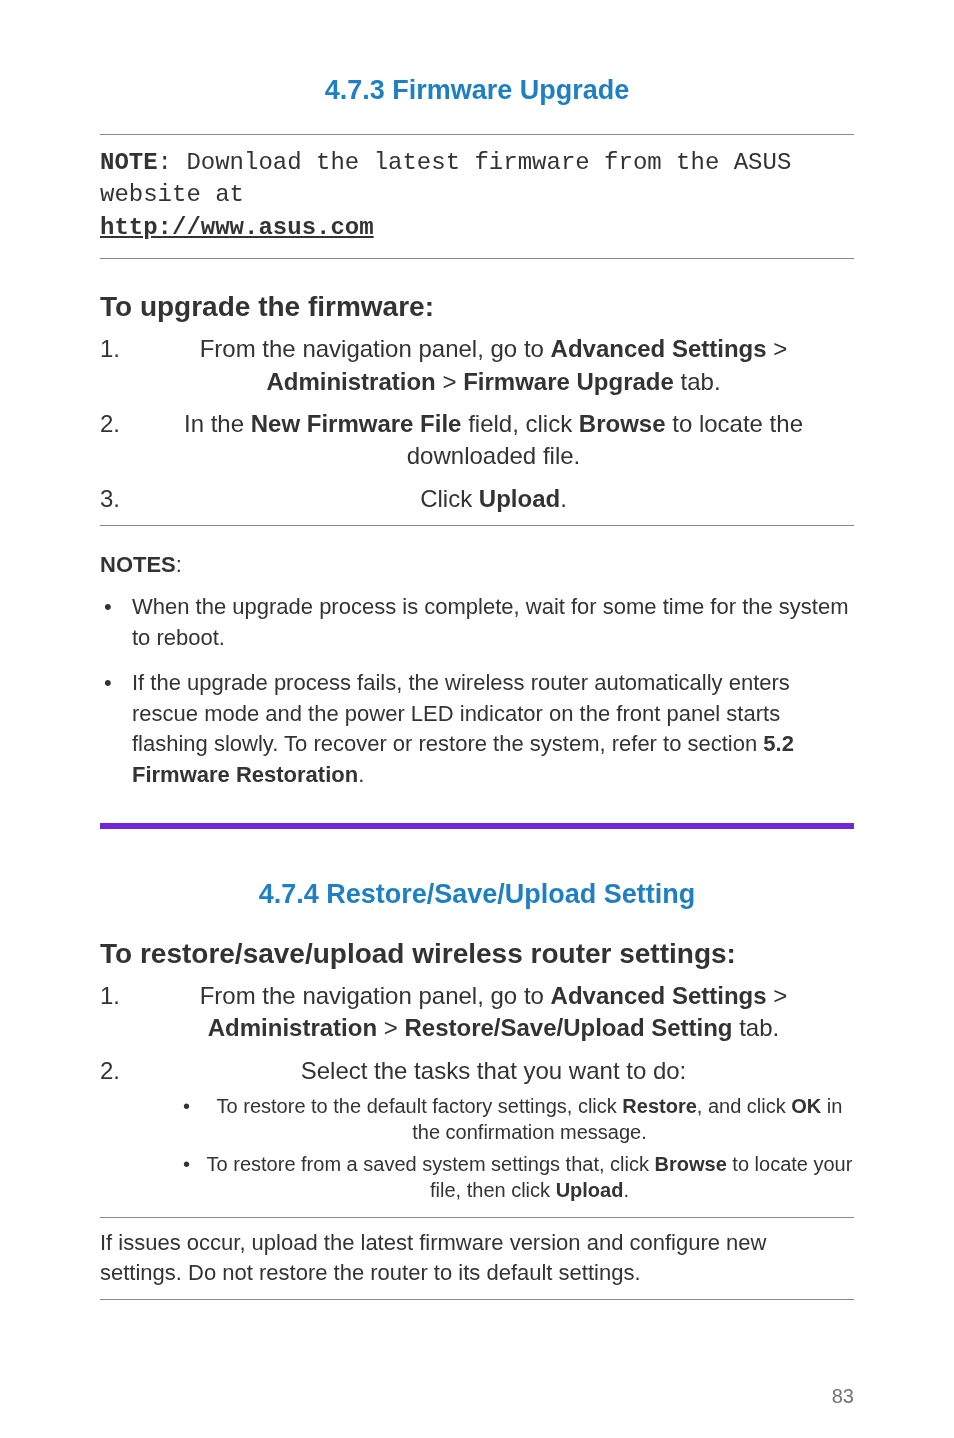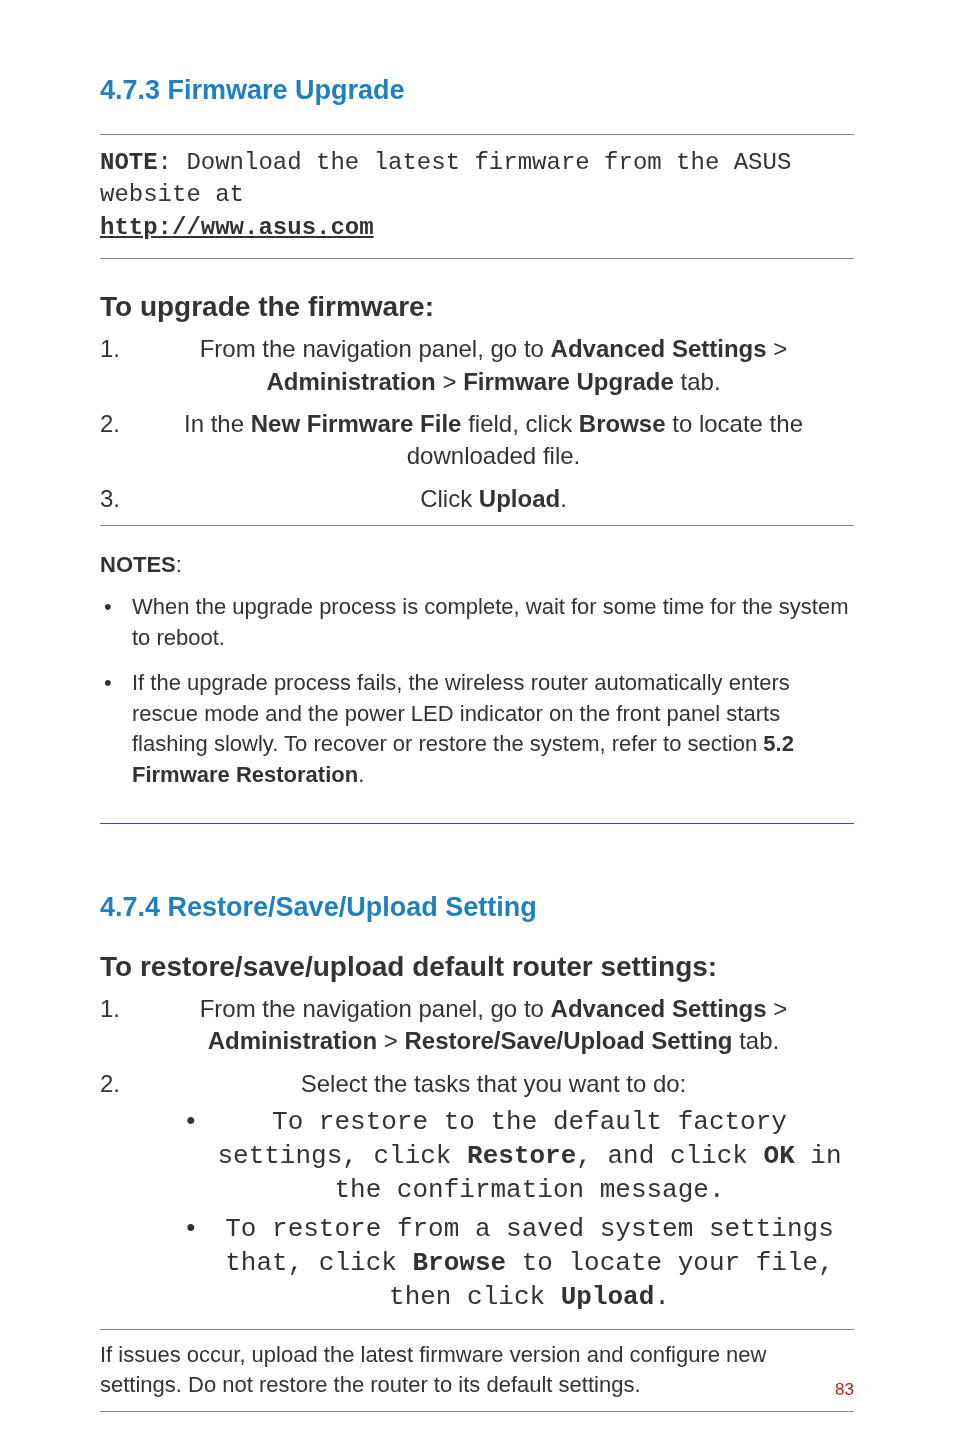--- a/index.html
+++ b/index.html
@@ -14,40 +14,41 @@
       background: #ffffff;
       padding: 75px 100px 50px 100px;
       color: #333333;
       position: relative;
     }
     .section-heading {
       color: #1e7fc2;
       font-size: 27px;
       font-weight: bold;
       margin-bottom: 28px;
+      text-align: center;
     }
     .note-box {
       border-top: 1px solid #888;
       border-bottom: 1px solid #888;
       padding: 12px 0 14px 0;
       font-size: 24px;
       line-height: 1.35;
       margin-bottom: 32px;
       font-family: Liberation Mono, monospace;
     }
     .notes-header {
       border-top: 1px solid #888;
       padding-top: 26px;
       font-size: 22px;
       margin-bottom: 14px;
     }
     .notes-container {
-      border-bottom: 1px solid #6d28d9;
+      border-bottom: 6px solid #6d28d9;
       padding-bottom: 18px;
-      margin-bottom: 68px;
+      margin-bottom: 50px;
     }
     .bold {
       font-weight: bold;
     }
     .underline {
       text-decoration: underline;
     }
     .subheading {
       font-size: 28px;
       font-weight: bold;
@@ -85,25 +86,24 @@
       padding-left: 0;
     }
     .bullet-list > li::before {
       content: "•";
       position: absolute;
       left: -28px;
       top: 0;
     }
     .sub-bullet-list {
       list-style: none;
-      font-size: 26px;
+      font-size: 20px;
       line-height: 1.3;
       padding-left: 50px;
       margin-top: 6px;
-      font-family: Liberation Mono, monospace;
     }
     .sub-bullet-list > li {
       position: relative;
       margin-bottom: 6px;
       padding-left: 22px;
     }
     .sub-bullet-list > li::before {
       content: "•";
       position: absolute;
       left: 0;
@@ -112,24 +112,24 @@
     .footer-note {
       border-top: 1px solid #888;
       border-bottom: 1px solid #888;
       padding: 10px 0 12px 0;
       font-size: 22px;
       line-height: 1.35;
       margin-top: 14px;
     }
     .page-number {
       position: absolute;
-      bottom: 38px;
+      bottom: 30px;
       right: 100px;
-      font-size: 17px;
-      color: #b91c1c;
+      font-size: 20px;
+      color: #737373;
     }
     .section2 {
       margin-top: 50px;
     }
   </style>
 </head>
 <body>
 
 <h2 class="section-heading">4.7.3  Firmware Upgrade</h2>
 
@@ -163,21 +163,21 @@
     </li>
     <li>
       <span>If the upgrade process fails, the wireless router automatically enters rescue mode and the power LED indicator on the front panel starts flashing slowly. To recover or restore the system, refer to section </span><span class="bold">5.2 Firmware Restoration</span><span>.</span>
     </li>
   </ul>
 </div>
 
 <div class="section2">
   <h2 class="section-heading">4.7.4  Restore/Save/Upload Setting</h2>
 
-  <div class="subheading">To restore/save/upload default router settings:</div>
+  <div class="subheading">To restore/save/upload wireless router settings:</div>
 
   <ol class="ol-list">
     <li>
       <span>From the navigation panel, go to </span><span class="bold">Advanced Settings</span><span> &gt; </span><span class="bold">Administration</span><span> &gt; </span><span class="bold">Restore/Save/Upload Setting</span><span> tab.</span>
     </li>
     <li>
       <span>Select the tasks that you want to do:</span>
       <ul class="sub-bullet-list">
         <li>
           <span>To restore to the default factory settings, click </span><span class="bold">Restore</span><span>, and click </span><span class="bold">OK</span><span> in the confirmation message.</span>

